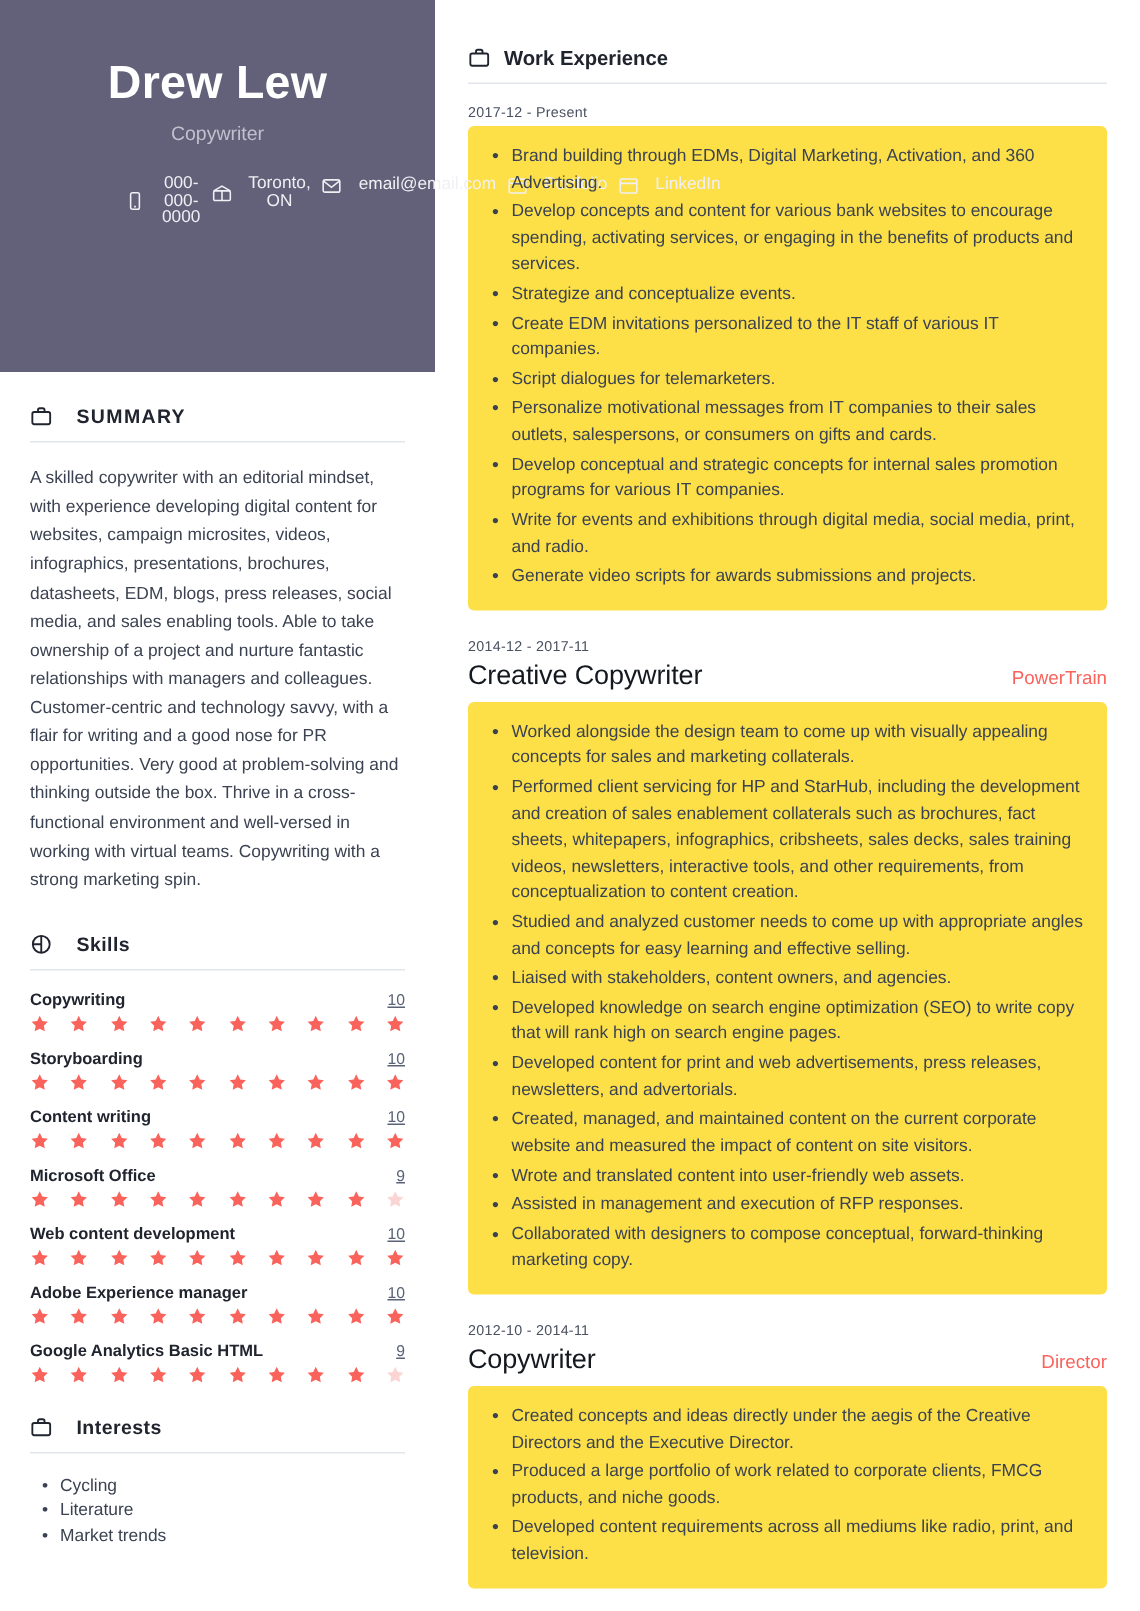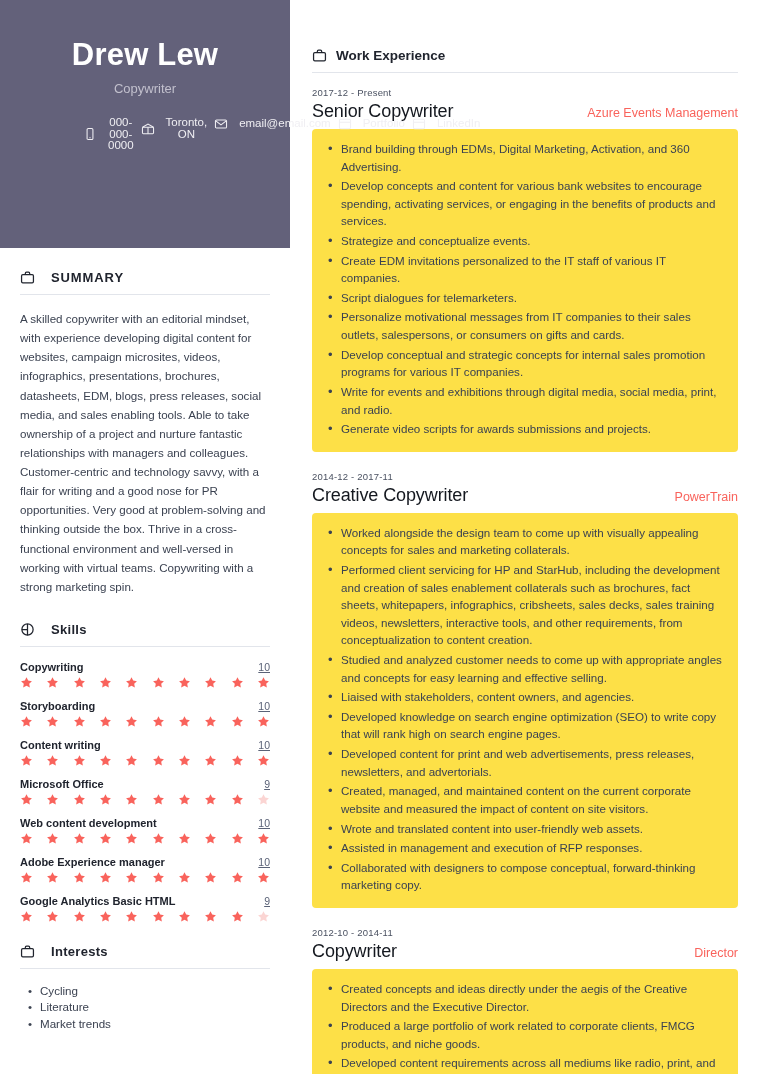--- a/index.html
+++ b/index.html
@@ -109,21 +109,21 @@
   .interest-list li::before {
     content: "•";
     position: absolute;
     left: 0;
     color: #3b4251;
   }
 
   
   .main { flex: 1; padding: 31px 22px 0 22px; }
 
-  .main-sec-head { display: flex; align-items: center; gap: 9px; margin-bottom: 9px; margin-top: 17px; }
+  .main-sec-head { display: flex; align-items: center; gap: 9px; margin-bottom: 9px; }
   .main-sec-head .ico { width: 15px; height: 15px; flex: 0 0 15px; }
   .main-sec-title { font-size: 13.5px; font-weight: bold; color: #20242e; }
 
   .job { margin-top: 19px; }
   .job:first-of-type { margin-top: 14px; }
   .job-dates { font-size: 9.5px; color: #4a5161; margin-bottom: 3px; letter-spacing: .2px; }
   .job-headline {
     display: flex;
     justify-content: space-between;
     align-items: baseline;
@@ -681,24 +681,20 @@
           <path d="M8.5 7.5V5.5a2 2 0 0 1 2-2h3a2 2 0 0 1 2 2v2"></path>
         </svg>
       </span>
       <span class="main-sec-title">Work Experience</span>
     </div>
     <div class="divider"></div>
 
     <div id="jobs-list">
         <div class="job">
           <div class="job-dates">2017-12 - Present</div>
-          <div class="job-headline">
-            <span class="job-title">Senior Copywriter</span>
-            <span class="job-company">Azure Events Management</span>
-          </div>
           <div class="job-card">
             <ul>
               <li>Brand building through EDMs, Digital Marketing, Activation, and 360 Advertising.</li>
               <li>Develop concepts and content for various bank websites to encourage spending, activating services, or engaging in the benefits of products and services.</li>
               <li>Strategize and conceptualize events.</li>
               <li>Create EDM invitations personalized to the IT staff of various IT companies.</li>
               <li>Script dialogues for telemarketers.</li>
               <li>Personalize motivational messages from IT companies to their sales outlets, salespersons, or consumers on gifts and cards.</li>
               <li>Develop conceptual and strategic concepts for internal sales promotion programs for various IT companies.</li>
               <li>Write for events and exhibitions through digital media, social media, print, and radio.</li>

